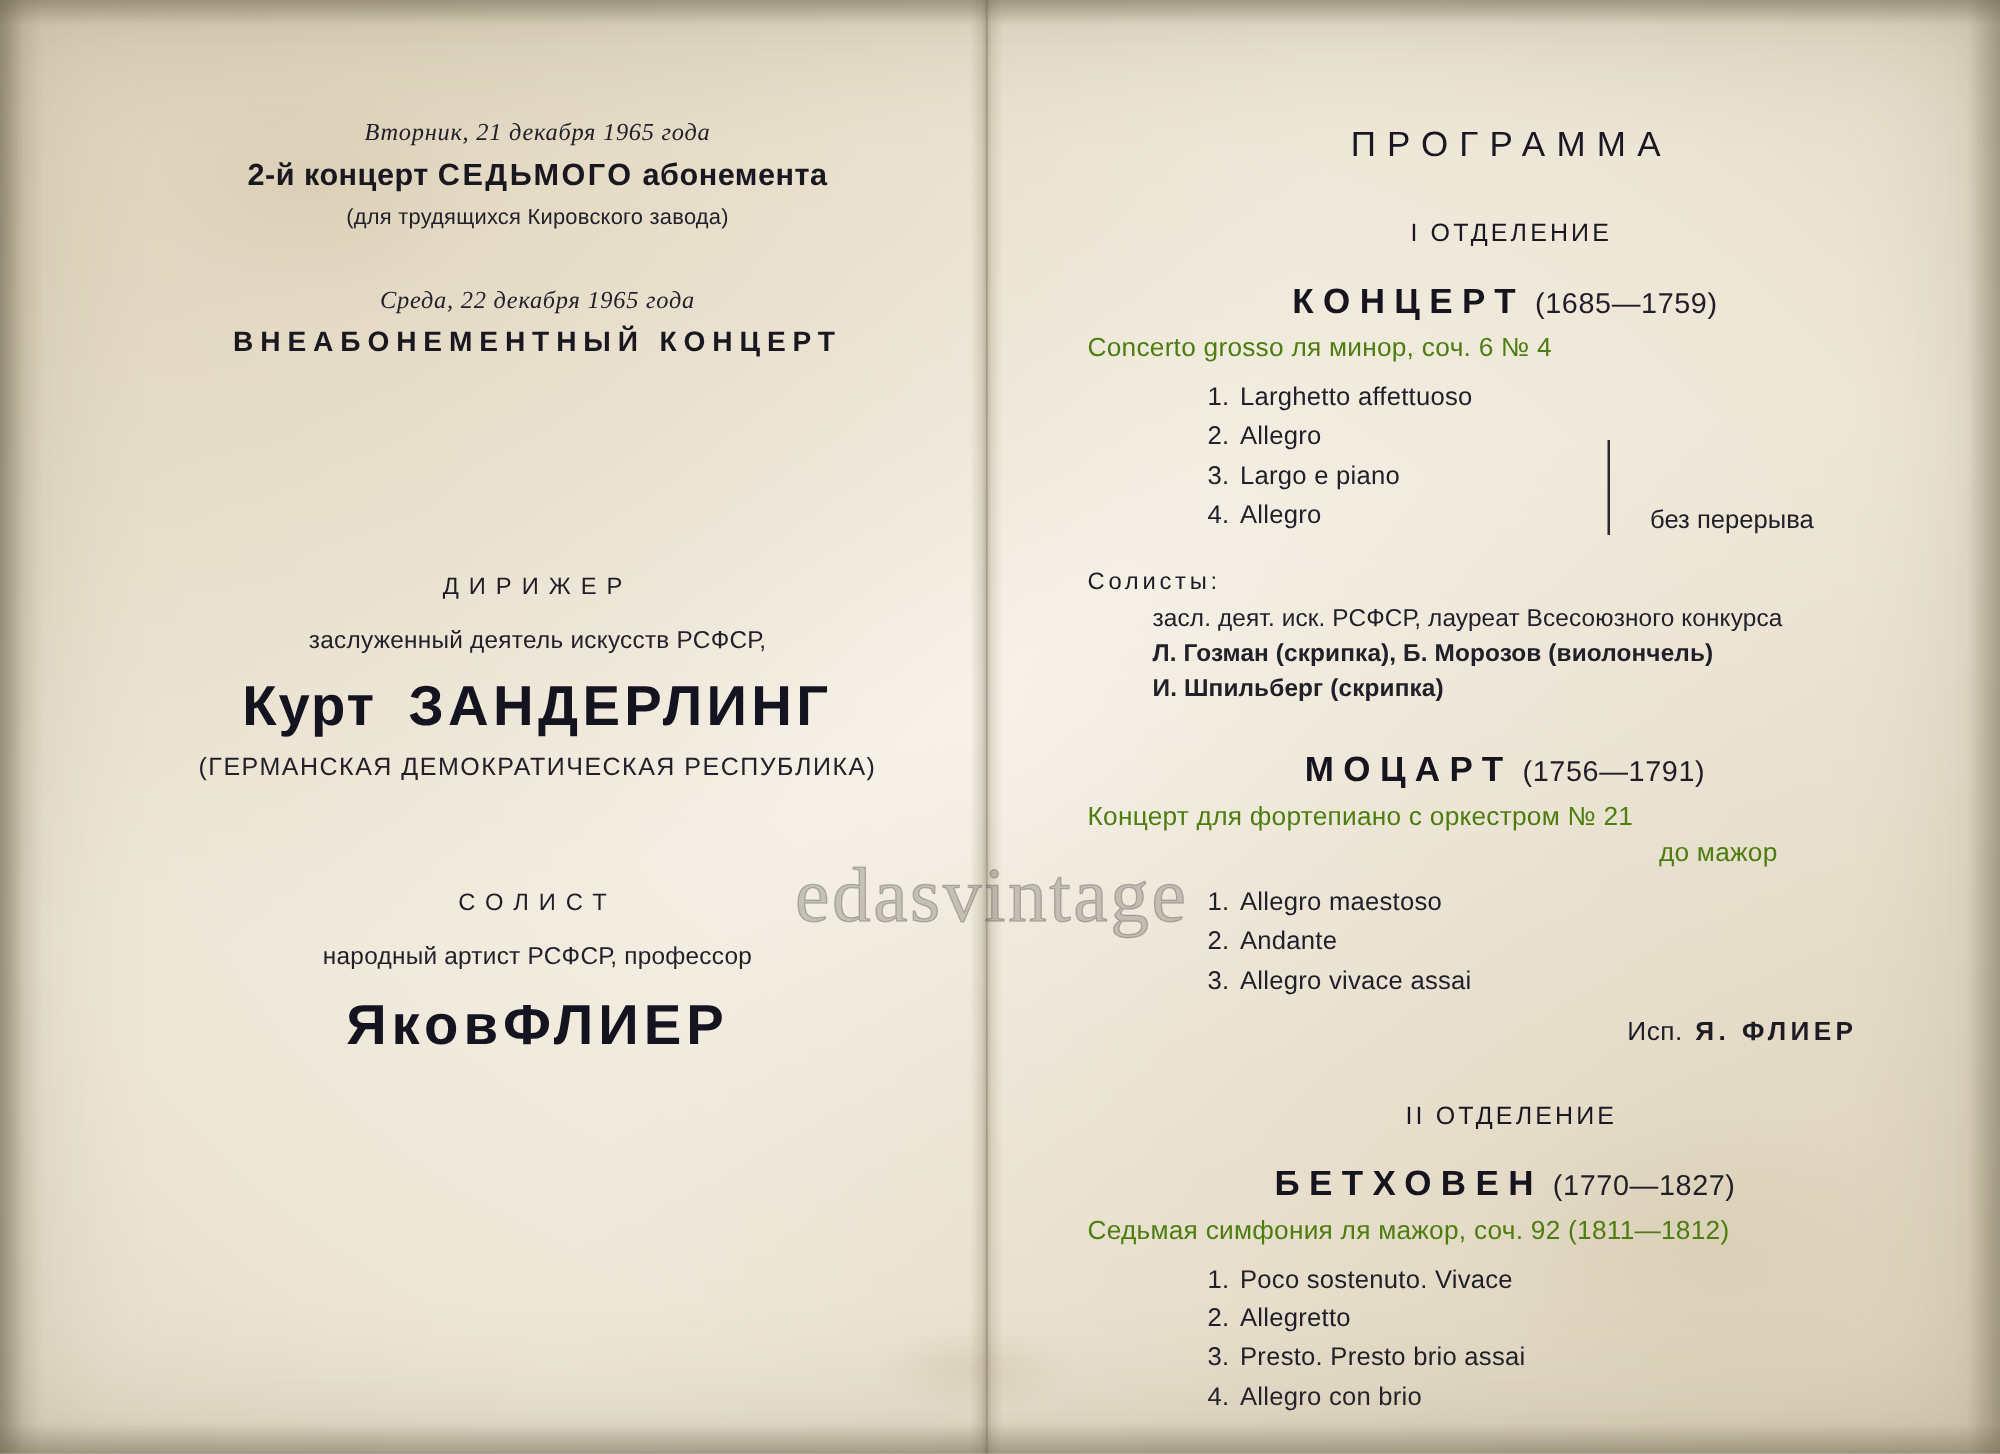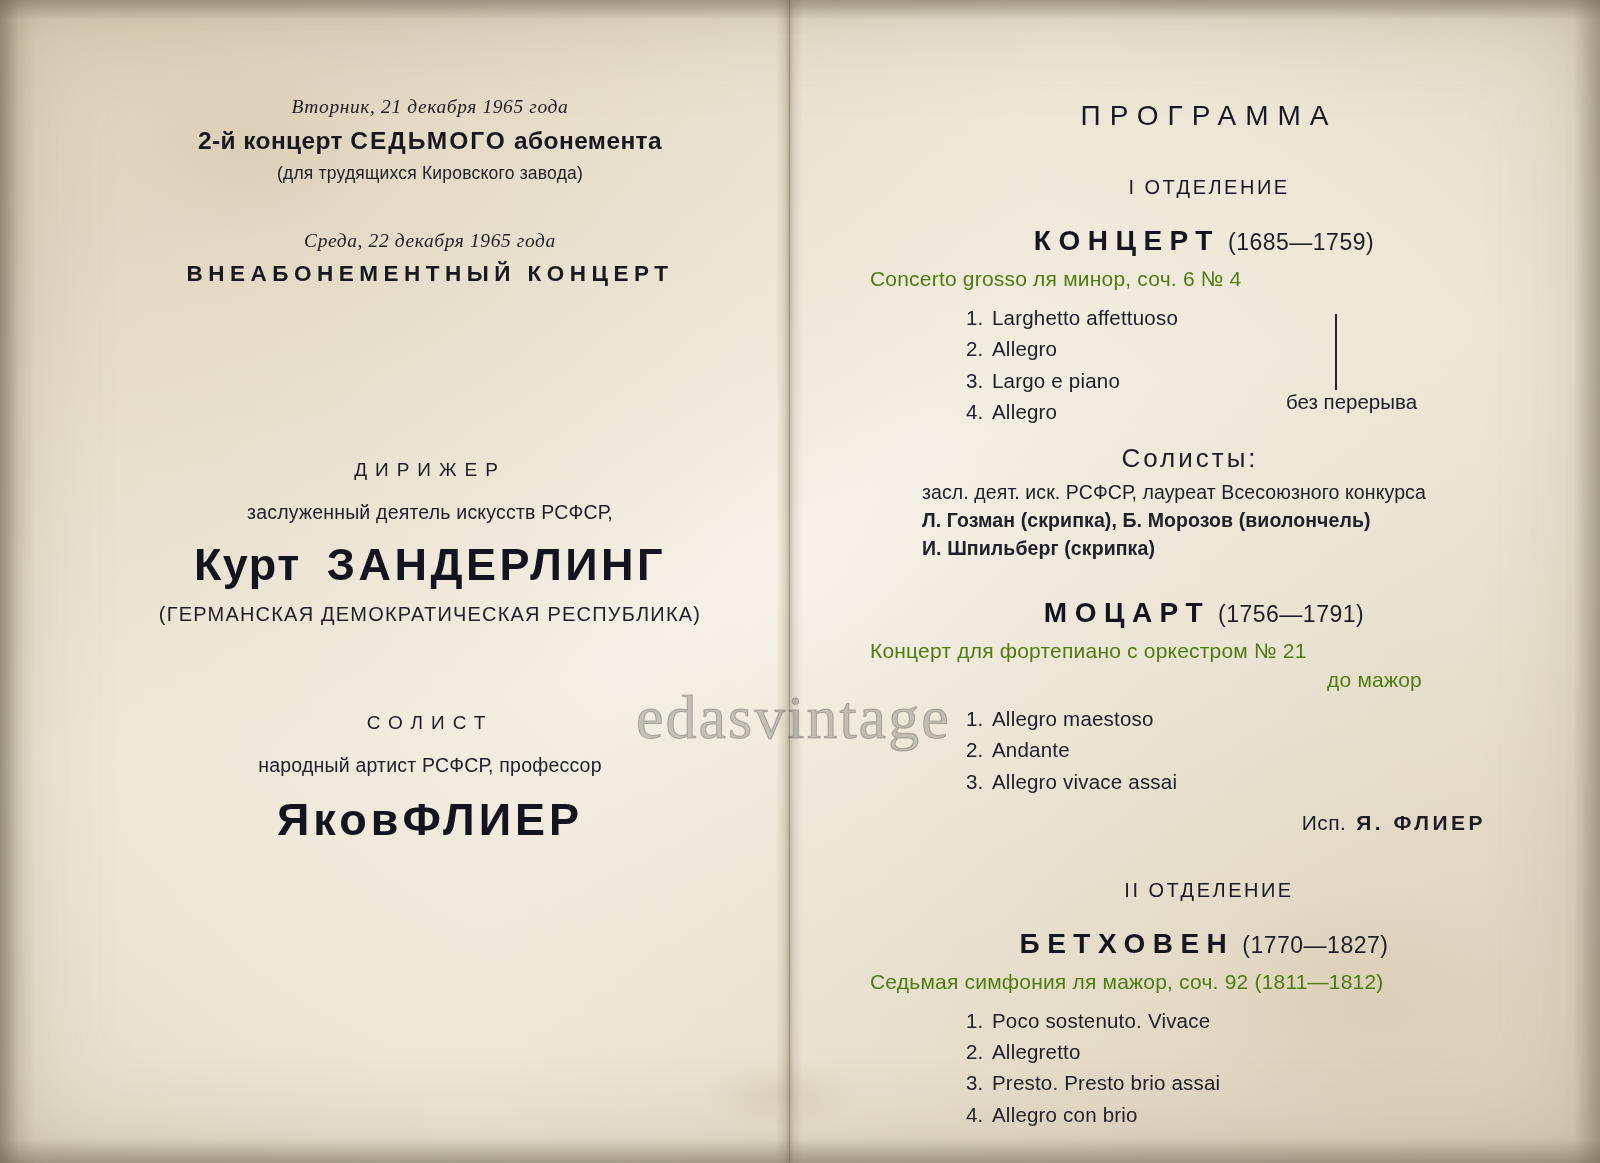--- a/index.html
+++ b/index.html
@@ -216,43 +216,41 @@
   .mvt {
     font-size: 20.5px;
     color: #20202a;
     line-height: 1.52;
     letter-spacing: 0.2px;
   }
   .mvt .num { display: inline-block; width: 26px; }
   .brace-note {
     position: absolute;
     left: 320px;
-    top: 12px;
+    top: 1px;
     height: 100%;
     display: flex;
-    align-items: center;
-    flex-direction: column;
+    align-items: flex-end;
   }
   .brace-bar {
     width: 2px;
     height: 76px;
     background: #2a2932;
     margin-right: 32px;
   }
   .brace-text {
     font-size: 20.5px;
     color: #20202a;
     white-space: nowrap;
   }
   .soloists-head {
-    font-size: 26px;
+    font-size: 19px;
     letter-spacing: 3px;
     color: #1d1c25;
-    margin-top: 16px;
-    text-align: center;
+    margin-top: 28px;
   }
   .soloists-body {
     margin-left: 52px;
     margin-top: 4px;
   }
   .sol-line {
     font-size: 19.5px;
     color: #20202a;
     line-height: 1.45;
     letter-spacing: 0.1px;

